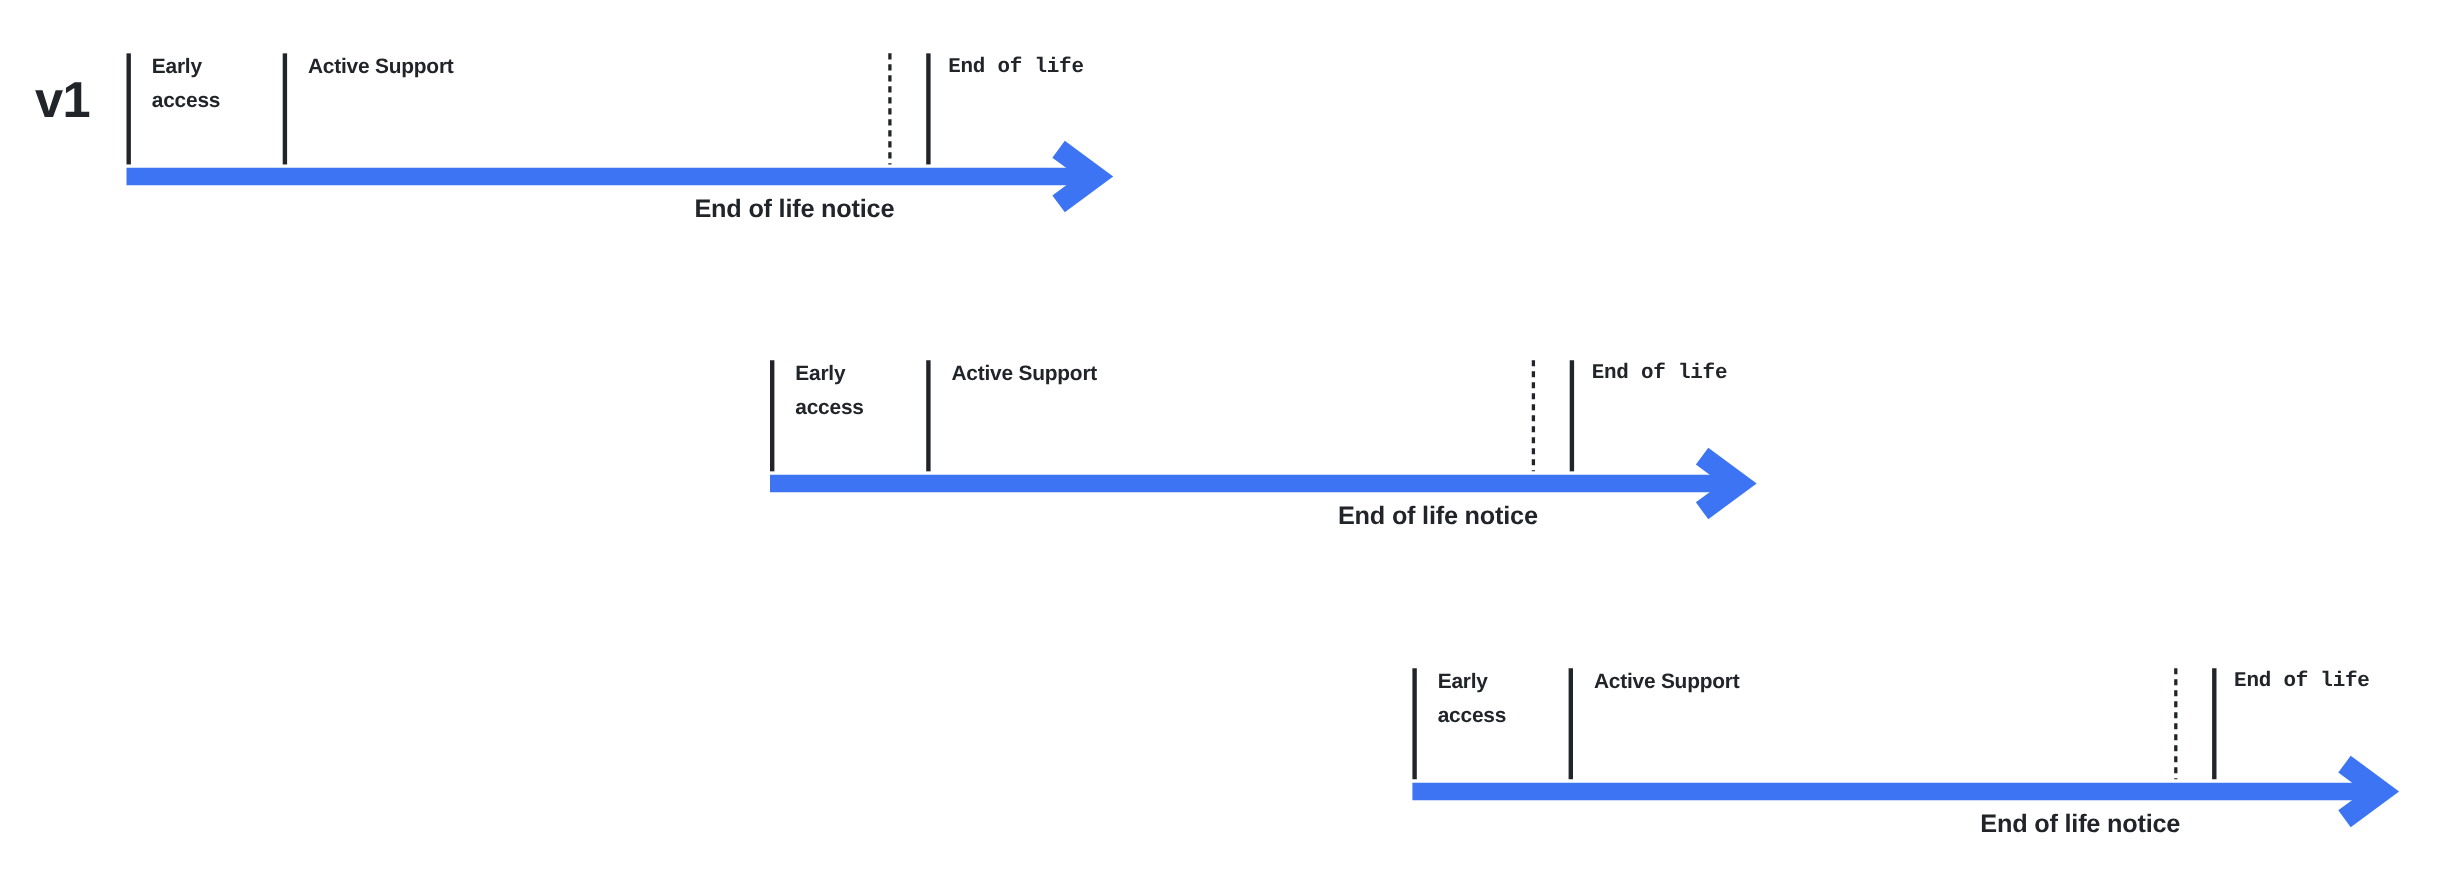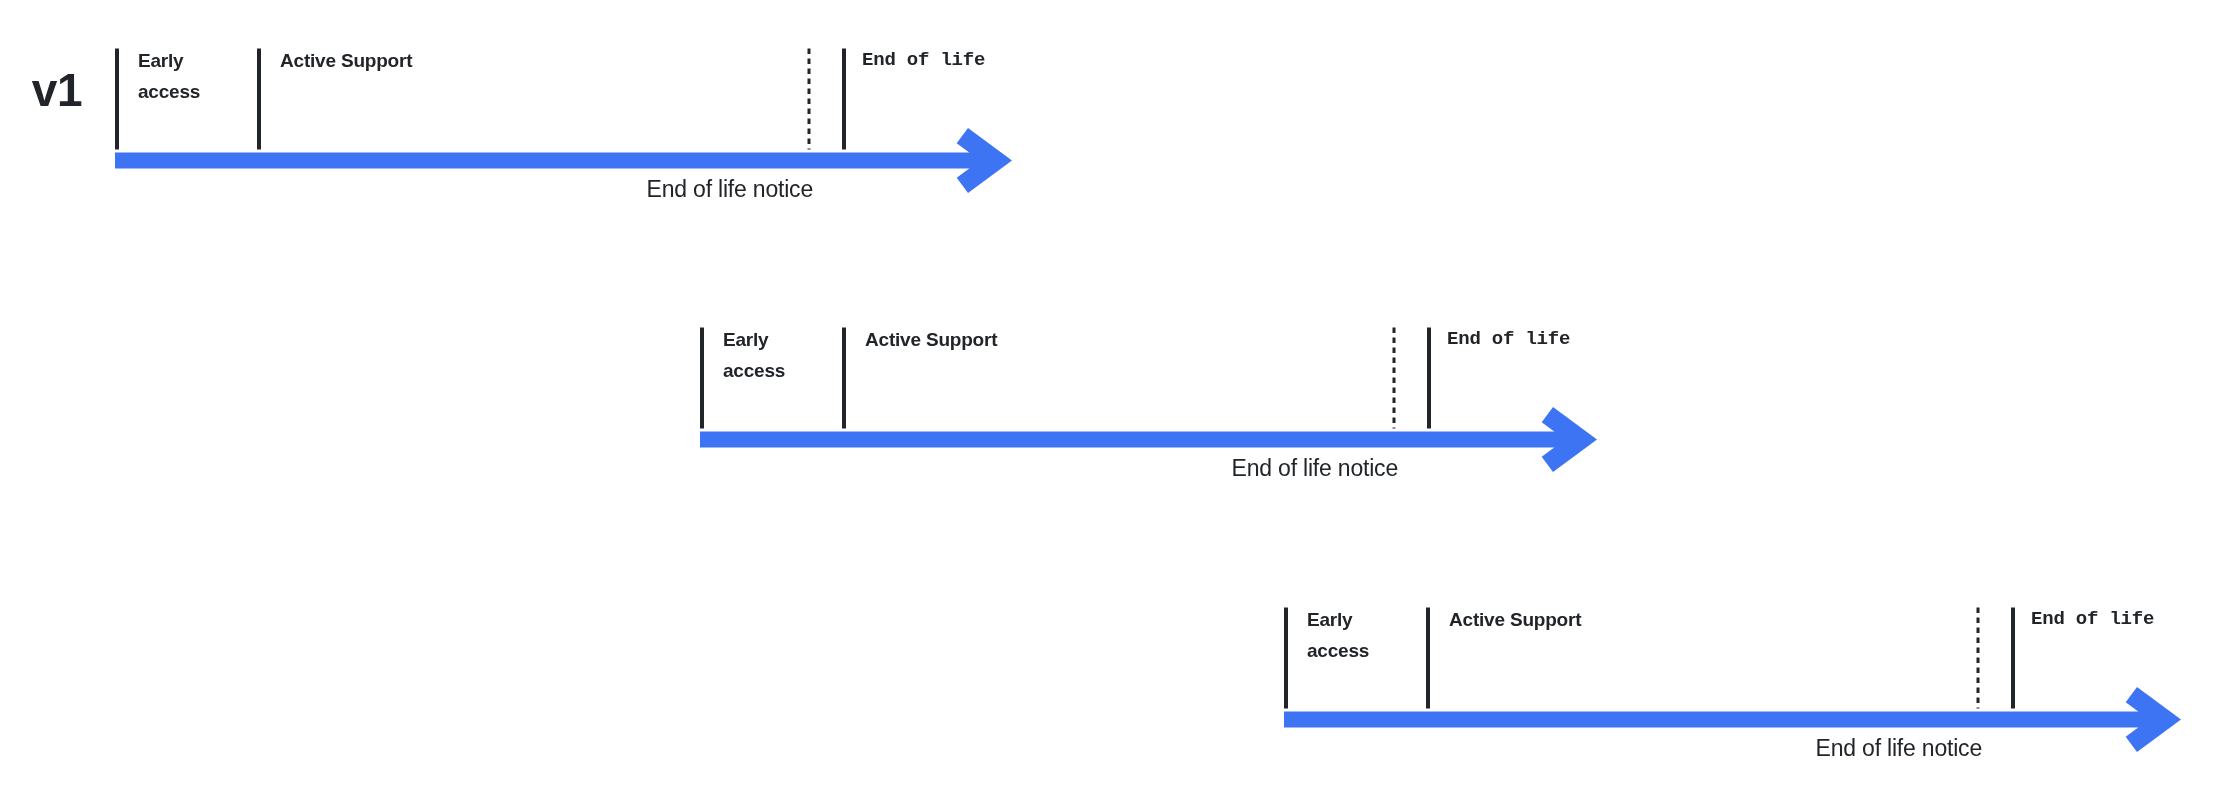--- a/index.html
+++ b/index.html
@@ -40,21 +40,21 @@
   .early   { left: calc(var(--x0) + 23px); }
   .active  { left: calc(var(--x0) + 165px); }
   .eol     { left: calc(var(--x0) + 747px); font-family: Liberation Mono, monospace; }
   .notice {
     left: calc(var(--x0) + 298px);
     width: 400px;
     top: calc(var(--cy) + 13px);
     text-align: right;
     font-size: 23px;
     line-height: 31px;
-    font-weight: 400;
+    font-weight: 700;
     letter-spacing: -0.2px;
     white-space: nowrap;
   }
 </style>
 </head>
 <body>
 
 <div class="canvas">
 
   <svg class="gfx" width="2228" height="812" viewBox="0 0 2228 812">

